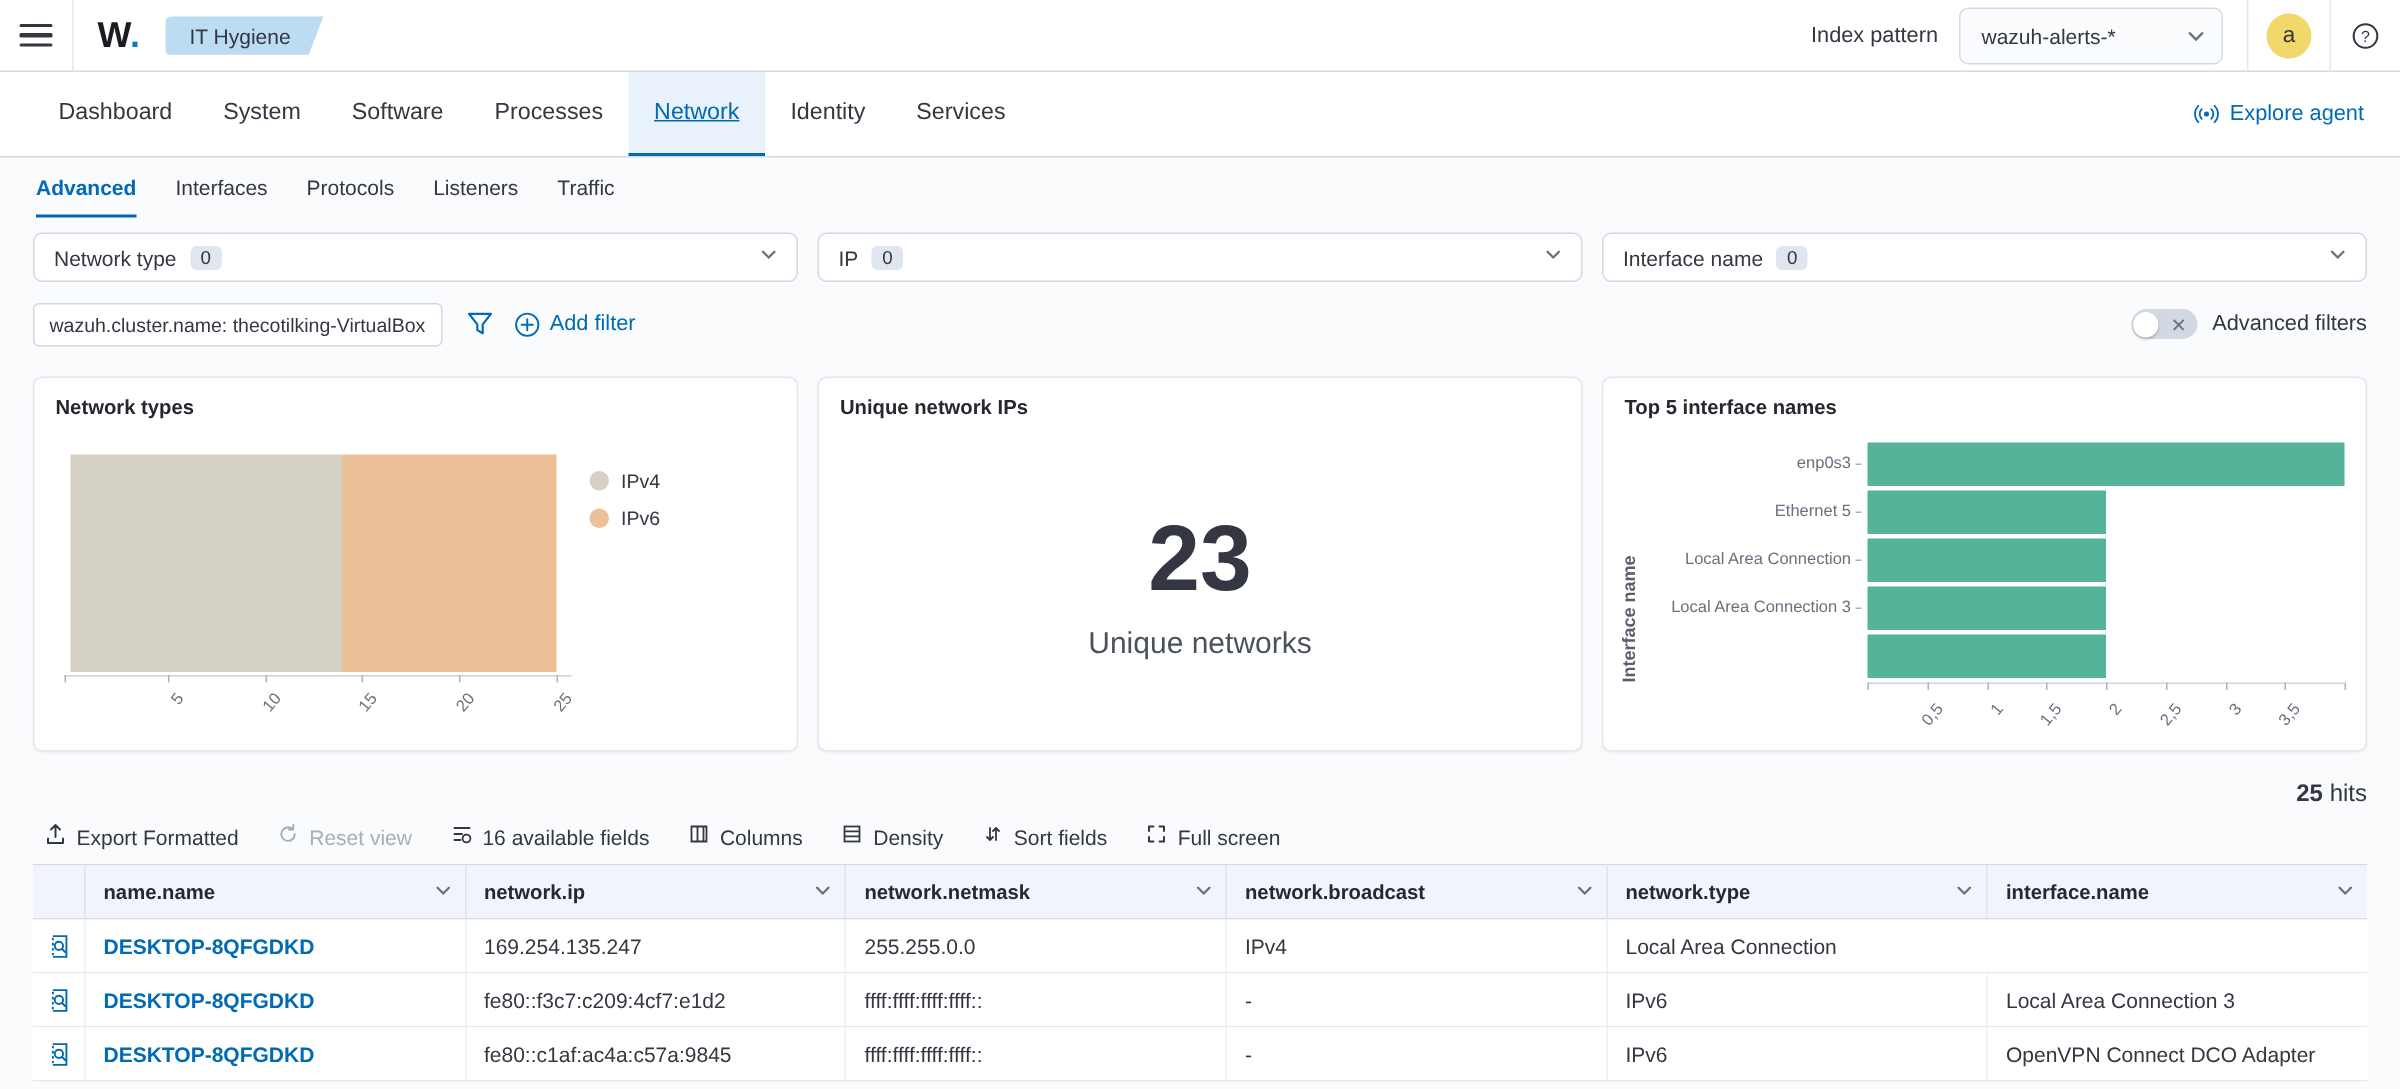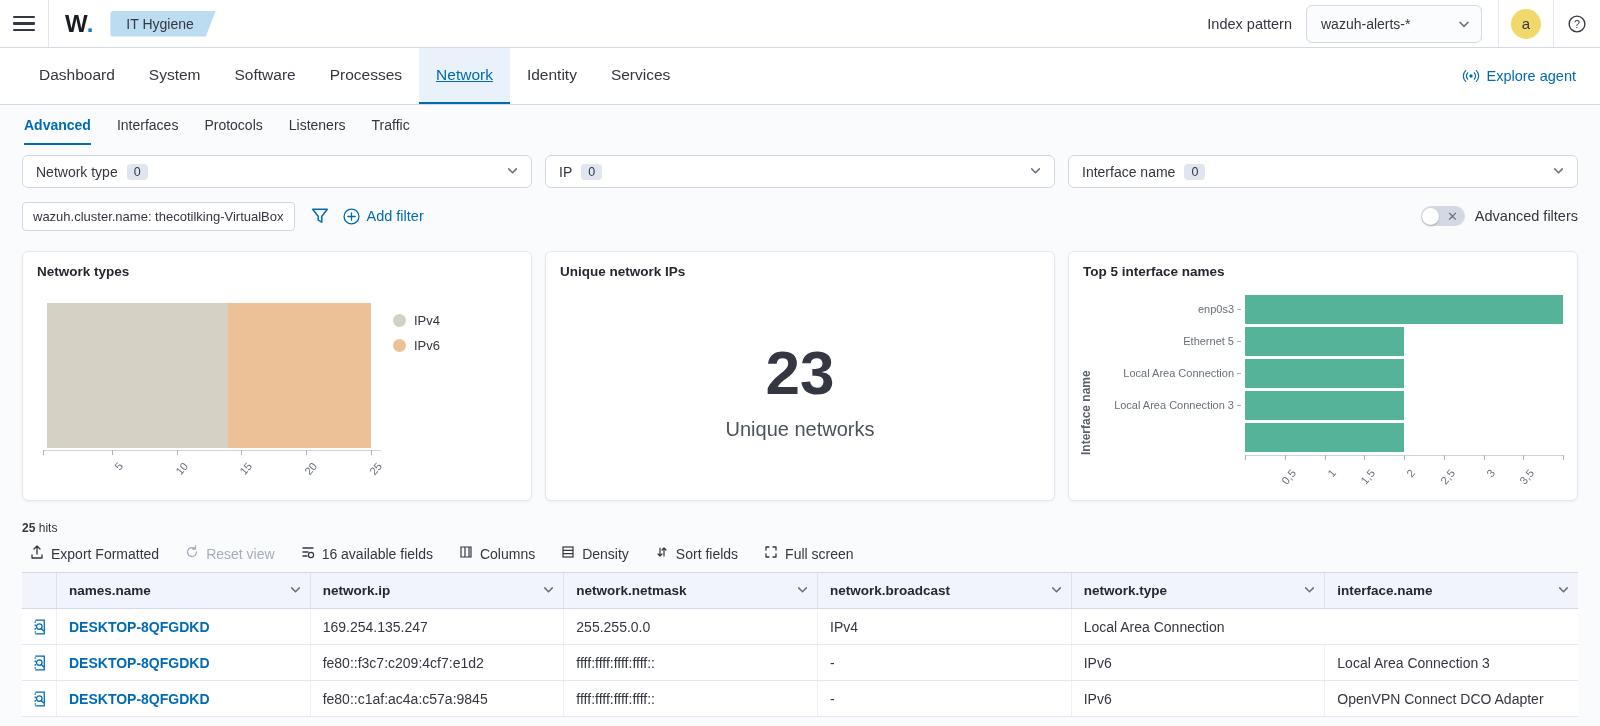--- a/index.html
+++ b/index.html
@@ -99,21 +99,21 @@
   .c3-plot { position:relative; flex:1; padding-top:4px; }
   .c3-row { height:32px; display:flex; align-items:center; }
   .c3-bar { height:29px; background:#54b399; }
   .c3-axis { position:relative; height:1px; background:#cdd3dd; margin-top:2px; }
   .c3-tick { position:absolute; top:0; width:1px; height:5px; background:#aab2bf; }
   .c3-lab { position:absolute; top:12px; font-size:11px; color:#69707d; transform:translateX(-100%) rotate(-50deg);
     transform-origin:100% 0; white-space:nowrap; }
 
   
   .tbl-section { margin:20px 22px 0 22px; }
-  .hits { text-align:left; font-size:12px; margin-bottom:8px; }
+  .hits { text-align:right; font-size:16px; margin-bottom:8px; }
   .hits b { font-weight:bold; }
   .toolbar { display:flex; align-items:flex-end; gap:26px; padding:2px 8px 10px 8px; }
   .tbtn { display:flex; align-items:center; gap:7px; font-size:14px; color:#343741; cursor:pointer; }
   .tbtn.disabled { color:#a6aebc; cursor:default; }
   .tbtn svg { flex:none; }
   .grid { background:#fff; border-top:1px solid #d3dae6; }
   .grid-header { display:grid; grid-template-columns:34px repeat(6,1fr); background:#f1f4fa; border-bottom:1px solid #d3dae6; }
   .gh-cell { height:35px; display:flex; align-items:center; padding:0 8px 0 12px; font-size:13.5px; font-weight:bold;
     color:#25282f; border-left:1px solid #dde3ec; cursor:pointer; }
   .gh-cell:first-child { border-left:none; }
@@ -377,21 +377,21 @@
         <span><svg width="14" height="14" viewBox="0 0 14 14">
             <path d="M2 5V2h3M9 2h3v3M12 9v3H9M5 12H2V9" stroke="#343741" stroke-width="1.3" fill="none" stroke-linecap="round" stroke-linejoin="round"></path>
           </svg></span>
         <span>Full screen</span>
       </div>
     </div>
   <div class="grid">
     <div class="grid-header" id="gridhead">
         <div class="gh-cell"></div>
         <div class="gh-cell">
-      <span>names.name</span>
+      <span>name.name</span>
           <span class="sp"></span>
       <span><svg width="13" height="13" viewBox="0 0 12 12">
               <path d="M2.5 4.5l3.5 3.5 3.5-3.5" stroke="#69707d" stroke-width="1.4" fill="none" stroke-linecap="round"></path>
             </svg></span>
         </div>
         <div class="gh-cell">
       <span>network.ip</span>
           <span class="sp"></span>
       <span><svg width="13" height="13" viewBox="0 0 12 12">
               <path d="M2.5 4.5l3.5 3.5 3.5-3.5" stroke="#69707d" stroke-width="1.4" fill="none" stroke-linecap="round"></path>

